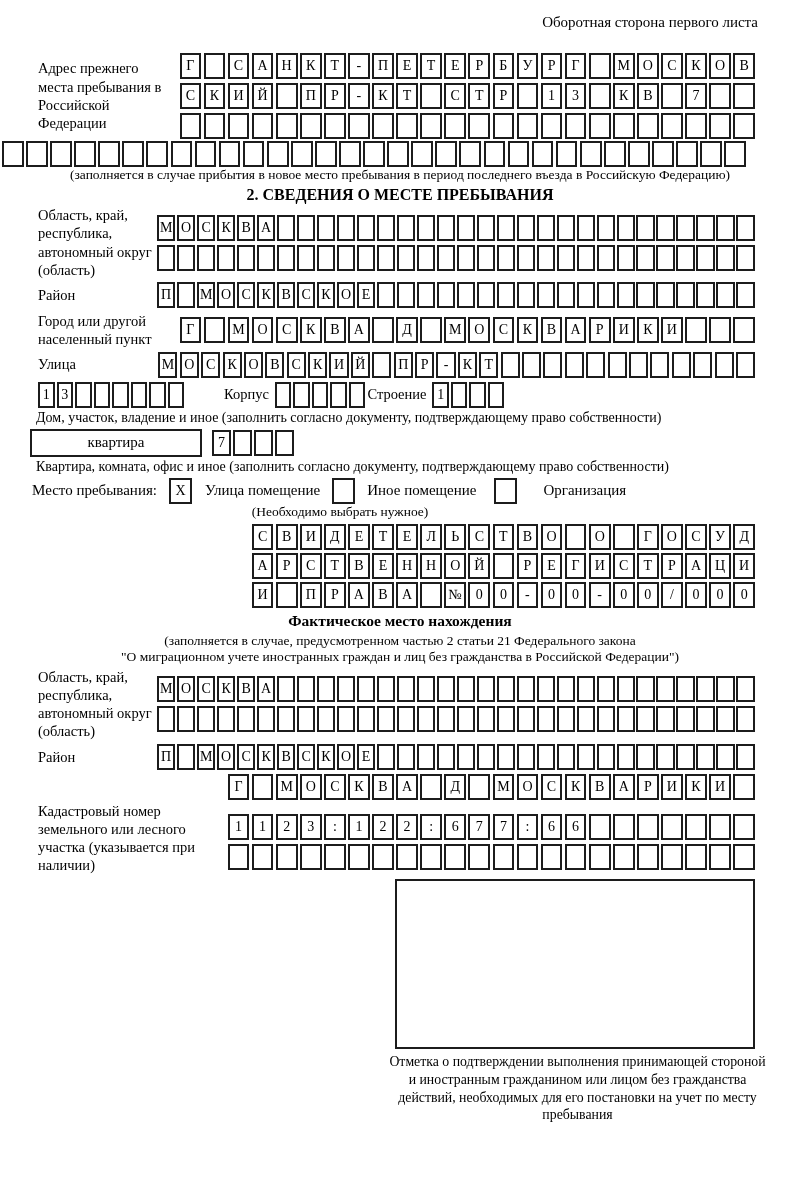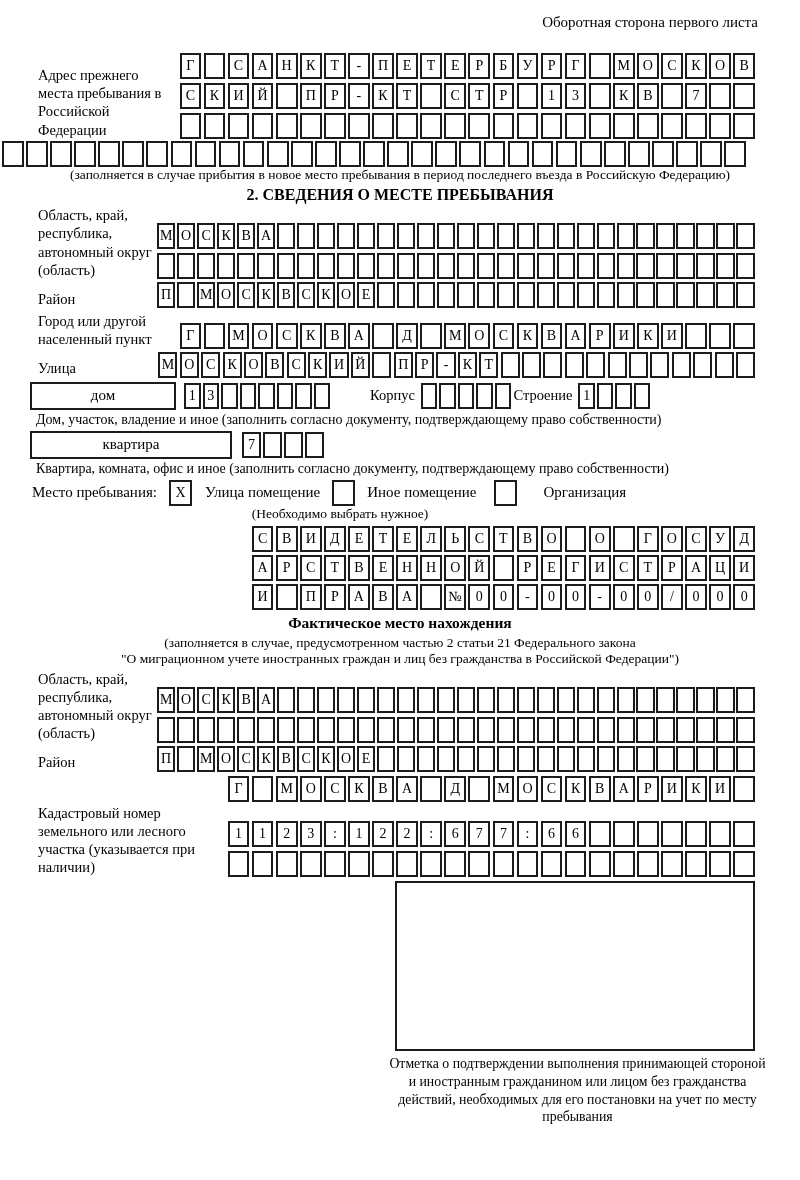--- a/index.html
+++ b/index.html
@@ -18,40 +18,40 @@
     border:2px solid #1c1c1c; display:flex; align-items:center; justify-content:center;
     font-size:14px; background:#fff;
   }
   .s24 { --bw:21.7px; --bg:2.4px; }
   .s20 { --bw:18.6px; --bg:1.4px; }
   .s21 { --bw:19.1px; --bg:2.3px; }
   .house-b { --bw:16.5px; --bg:2px; }
   .apt-b { --bw:19px;   --bg:2px; }
 
   
-  .grp { display:flex; align-items:flex-end; padding-left:2px; padding-right:45px; }
+  .grp { display:flex; align-items:center; padding-left:2px; padding-right:45px; }
   .grp .lbl { flex:0 0 auto; font-size:14.5px; line-height:1.26; padding-left:36px; }
   .grp .rows { margin-left:auto; display:flex; flex-direction:column; align-items:flex-end; gap:4px; }
   .lbl-prev { width:172px; line-height:1.5; }
   .lbl-region { width:150px; }
   .lbl-plain { width:150px; }
   .lbl-city2 { width:175px; }
   .lbl-doc { width:248px; }
   .lbl-cityF { width:224px; }
   .lbl-kad { width:224px; }
 
   .cap  { text-align:center; font-size:13.5px; margin-top:0; }
   .capL { padding-left:36px; font-size:14px; margin-top:2px; }
   .h2 { text-align:center; font-weight:bold; font-size:16px; margin-top:3px; }
   .h3 { text-align:center; font-weight:bold; font-size:15.5px; margin-top:4px; }
 
   .inline-line { display:flex; align-items:center; padding-left:30px; padding-right:45px; }
   .fieldbox { border:2px solid #1c1c1c; height:28px; display:flex; align-items:center; justify-content:center; font-size:15px; background:#fff; }
   .fb-dom { width:146px; }
-  .fb-kv  { width:202px; }
+  .fb-kv  { width:172px; }
   .small-lab { font-size:14.5px; }
 
   .chk { flex:0 0 auto; width:23px; height:26px; border:2px solid #1c1c1c; display:flex; align-items:center; justify-content:center; font-size:14px; background:#fff; }
   .stayline { display:flex; align-items:center; padding-left:32px; font-size:15px; margin-top:3px; }
 
   .stamp { margin-left:395px; margin-top:4px; width:360px; height:170px; border:2px solid #1c1c1c; background:#fff; }
   .stampcap { margin-left:385px; margin-top:4px; width:385px; text-align:center; font-size:13.8px; line-height:1.3; }
 
   .mt2{margin-top:2px}.mt3{margin-top:3px}.mt4{margin-top:4px}.mt22{margin-top:22px}
   .row4wrap { margin:2px 45px 0 2px; }
@@ -353,21 +353,20 @@
         <span class="cbox"></span>
         <span class="cbox"></span>
         <span class="cbox"></span>
         <span class="cbox"></span>
         <span class="cbox"></span>
       </div>
   </div>
 </div>
 
 <div class="inline-line mt4">
-  <div class="fieldbox fb-dom">дом</div>
   <div class="boxrow house-b" style="margin-left:8px">
       <span class="cbox">1</span>
       <span class="cbox">3</span>
       <span class="cbox"></span>
       <span class="cbox"></span>
       <span class="cbox"></span>
       <span class="cbox"></span>
       <span class="cbox"></span>
       <span class="cbox"></span>
     </div>

